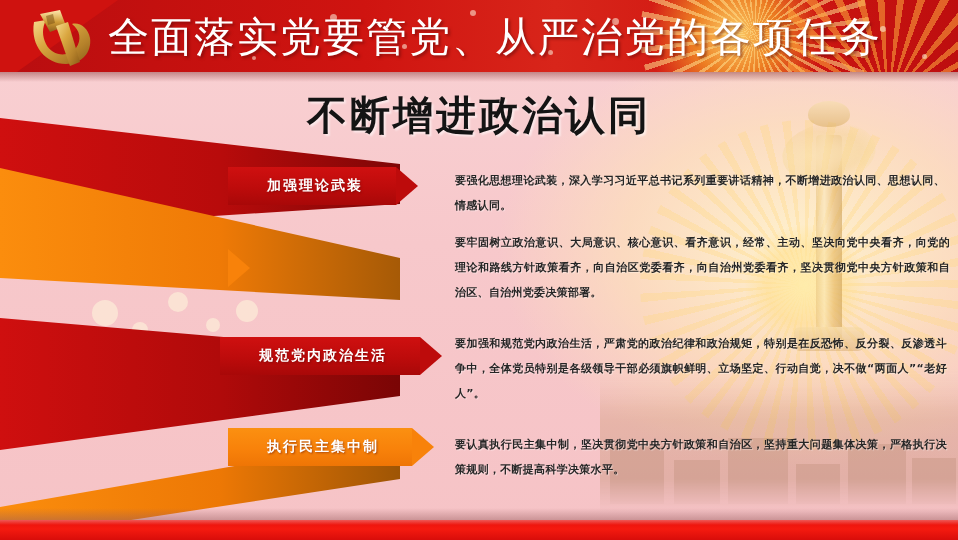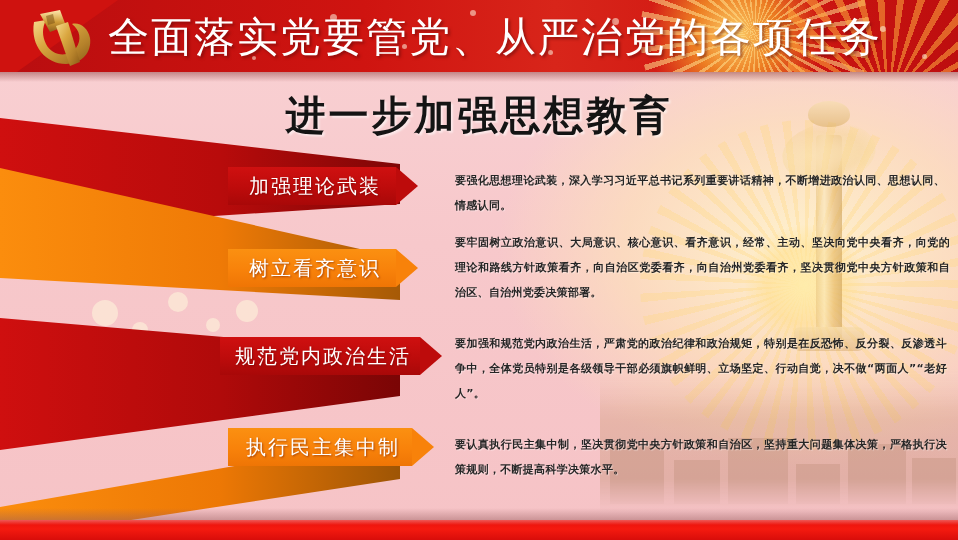--- a/index.html
+++ b/index.html
@@ -76,21 +76,21 @@
 
   
   .ribbon{position:absolute;left:0;}
   .ribbon svg{display:block;}
 
   
   .arrow{position:absolute;display:flex;align-items:center;}
   .arrow .body{height:100%;display:flex;align-items:center;justify-content:center;
     padding:0 8px 0 14px;box-sizing:border-box;}
   .arrow .tip{width:0;height:0;align-self:center;}
-  .arrow .txt{color:#fff;font-size:20px;font-weight:400;letter-spacing:2px;white-space:nowrap;
+  .arrow .txt{color:#fff;font-size:14px;font-weight:700;letter-spacing:2px;white-space:nowrap;
     text-shadow:1px 1px 2px rgba(90,10,10,.5);}
   .arrow.red .body{background:linear-gradient(180deg,#cf1010 0%,#bd0b0b 55%,#a80808 100%);}
   .arrow.red .tip{border-left:22px solid #bd0b0b;border-top:19px solid transparent;border-bottom:19px solid transparent;}
   .arrow.orange .body{background:linear-gradient(180deg,#fb9011 0%,#f8820a 55%,#ef7505 100%);}
   .arrow.orange .tip{border-left:22px solid #f8820a;border-top:19px solid transparent;border-bottom:19px solid transparent;}
 
   
   .para{position:absolute;color:#262626;font-size:11px;font-weight:700;
     line-height:25px;letter-spacing:.3px;text-align:justify;
     text-shadow:1px 1px 1px rgba(255,255,255,.45);}
@@ -223,33 +223,30 @@
 
       <path d="M36 20 L48 16 L60 56 L50 60 Z" fill="url(#gold)"></path>
 
       <path d="M26 10 L33 8 L35 17 L28 19 Z" fill="#7e5316" opacity=".55"></path>
     </svg>
   </div>
 
   <div class="hdr-title">全面落实党要管党、从严治党的各项任务</div>
   <div class="hdr-shadow"></div>
 
-  <div class="main-title">进一步加强思想教育</div>
+  <div class="main-title">不断增进政治认同</div>
 
   <div class="arrow red" style="left:228px;top:167px;width:190px;height:38px;">
     <div class="body" style="width:168px;">
       <span class="txt">加强理论武装</span>
     </div>
     <div class="tip"></div>
   </div>
 
   <div class="arrow orange" style="left:228px;top:249px;width:190px;height:38px;">
-    <div class="body" style="width:168px;">
-      <span class="txt">树立看齐意识</span>
-    </div>
     <div class="tip"></div>
   </div>
 
   <div class="arrow red" style="left:220px;top:337px;width:222px;height:38px;">
     <div class="body" style="width:200px;">
       <span class="txt">规范党内政治生活</span>
     </div>
     <div class="tip"></div>
   </div>
 

